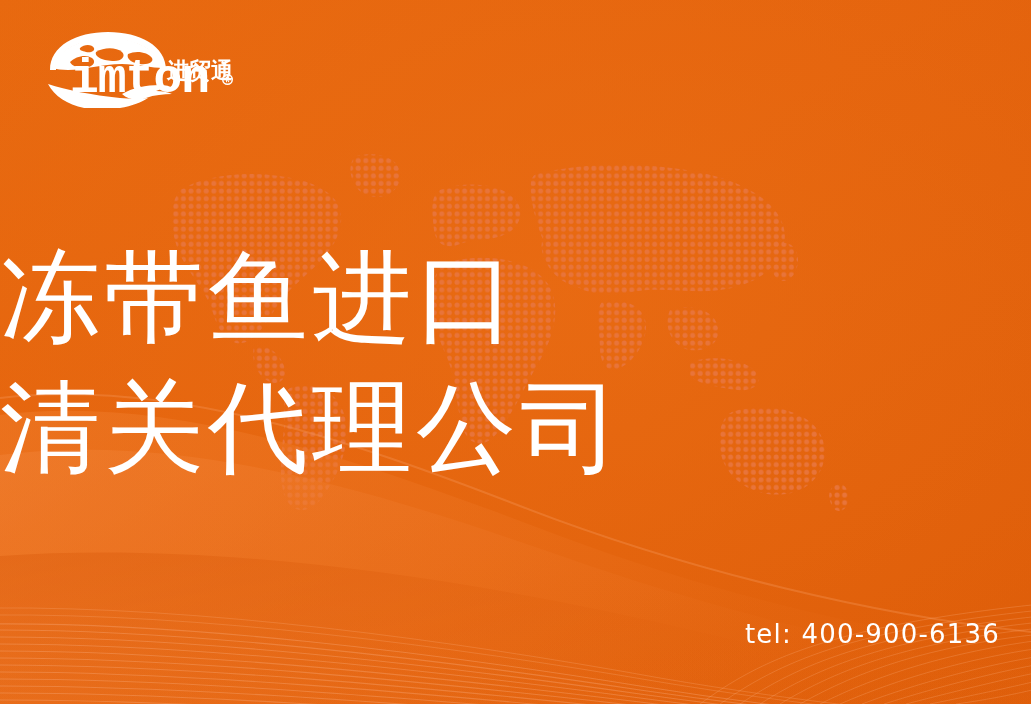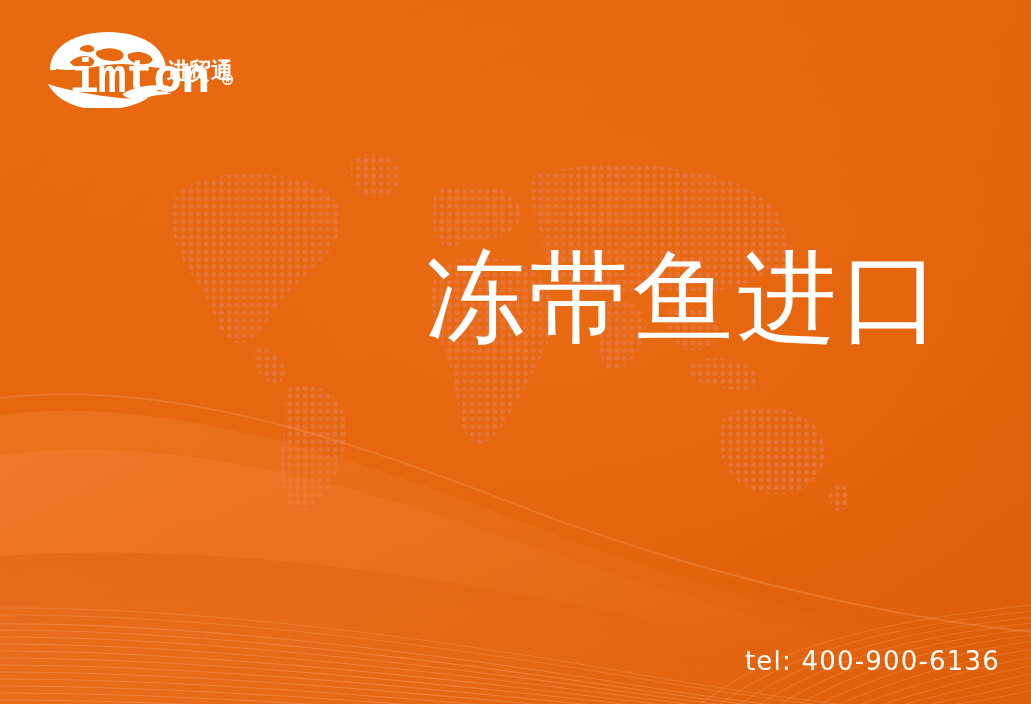--- a/index.html
+++ b/index.html
@@ -85,37 +85,37 @@
     width: 11px;
     height: 11px;
   }
 
   
   #headline {
     position: absolute;
     left: 0;
     top: 233px;
     width: 945px;
-    text-align: right;
+    text-align: left;
   }
   .headline-line {
     color: #ffffff;
     font-size: 100px;
     line-height: 130px;
     font-weight: 400;
     letter-spacing: 4px;
     white-space: nowrap;
     font-family: "DejaVu Sans", "Liberation Sans", sans-serif;
   }
 
   
   #tel {
     position: absolute;
     right: 31px;
-    top: 646px;
+    top: 619px;
     color: #ffffff;
     font-size: 26px;
     letter-spacing: 1.2px;
     font-family: "DejaVu Sans", "Liberation Sans", sans-serif;
     white-space: nowrap;
   }
 </style>
 </head>
 <body>
 
@@ -298,17 +298,18 @@
     <div id="logo-wordmark">imton</div>
     <div id="logo-cn">进贸通</div>
     <svg id="logo-reg" viewBox="0 0 12 12">
       <circle cx="6" cy="6" r="5.2" fill="none" stroke="#ffffff" stroke-width="1.6"></circle>
       <path d="M4.4,9 L4.4,3.2 L6.4,3.2 C7.5,3.2 8,3.8 8,4.6 C8,5.4 7.5,5.9 6.6,6 L8.2,9 L6.9,9 L5.5,6.2 L5.5,9 Z" fill="#ffffff"></path>
     </svg>
   </div>
 
   <div id="headline">
     <div class="headline-line">冻带鱼进口</div>
+    <div class="headline-line">清关代理公司</div>
   </div>
 
   <div id="tel">tel: 400-900-6136</div>
 
 </div>
 
 </body></html>

